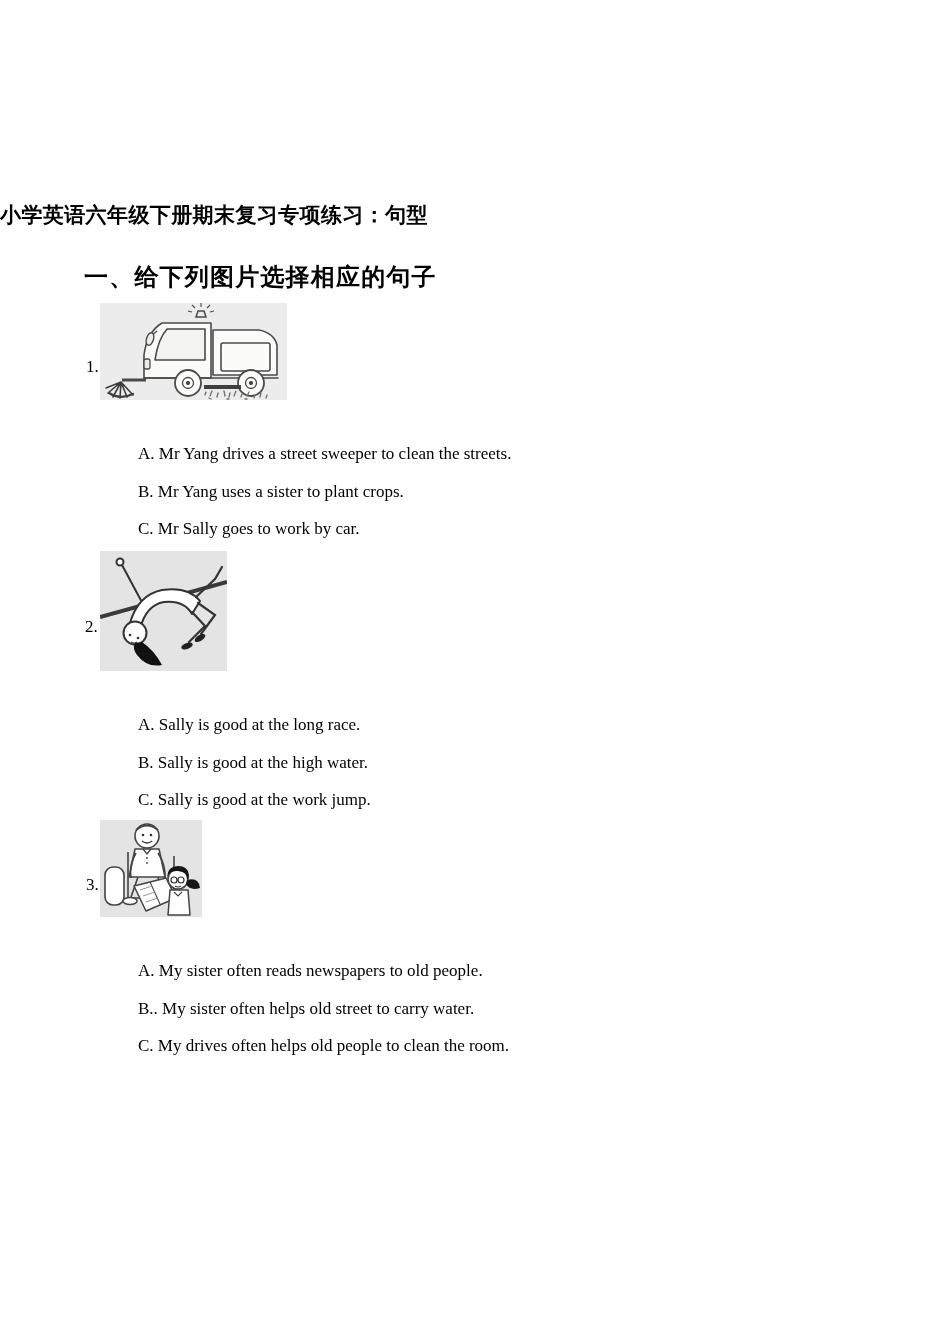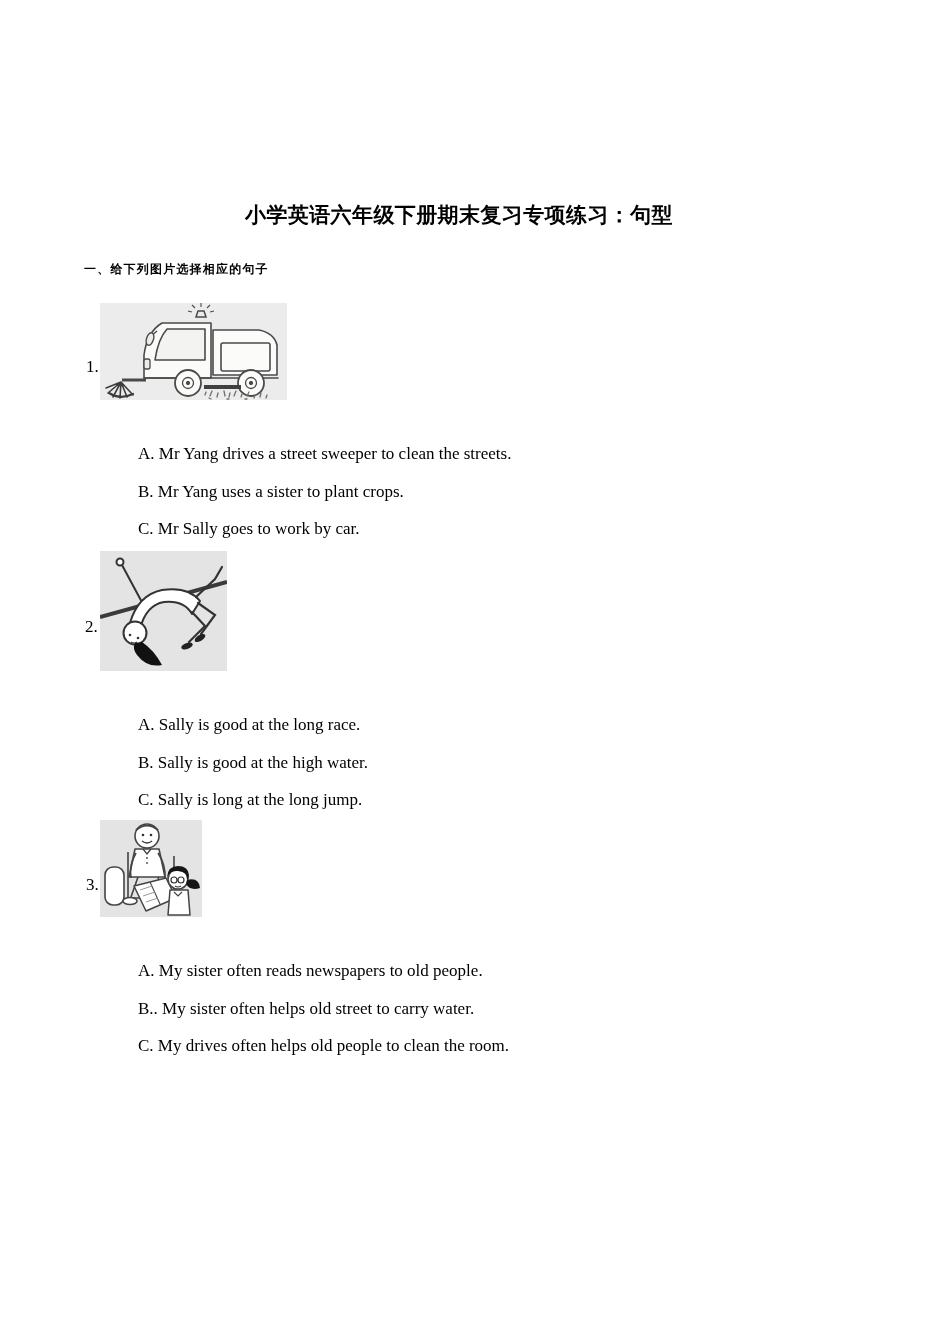--- a/index.html
+++ b/index.html
@@ -6,32 +6,30 @@
   body {
     width:950px; height:1344px;
     background:#ffffff;
     position:relative;
     font-family:"Liberation Serif", serif;
     color:#000;
     overflow:hidden;
   }
   .abs { position:absolute; }
   .doc-title {
-    left:6px; top:201px; width:866px;
-    text-align:center;
+    left:0; top:201px; width:866px;
     font-weight:bold;
     font-size:21px;
     letter-spacing:0.4px;
     font-family:"Liberation Serif","DejaVu Sans",serif;
-    padding-left:20px;
   }
   .section-heading {
     left:84px; top:261px;
     font-weight:bold;
-    font-size:12px;
+    font-size:24px;
     letter-spacing:1.2px;
     font-family:"Liberation Serif","DejaVu Sans",serif;
   }
   .q-num {
     font-size:17px;
     font-family:"Liberation Serif", serif;
   }
   .q-img {
     background:#ececec;
     line-height:0;
@@ -120,21 +118,21 @@
     <circle cx="35" cy="82" r="11.5" fill="#ffffff" stroke="#333" stroke-width="2"></circle>
     <circle cx="30" cy="84" r="1.3" fill="#333"></circle>
     <circle cx="38" cy="87" r="1.3" fill="#333"></circle>
     <path d="M31 91 q3 2 6 0" fill="none" stroke="#333" stroke-width="1.2"></path>
     <path d="M42 91 Q54 99 62 114 Q47 117 37 104 Q32 97 35 92 Z" fill="#111"></path>
   </svg>
 </div>
 
 <div class="abs opt" style="top:715px;">A. Sally is good at the long race.</div>
 <div class="abs opt" style="top:753px;">B. Sally is good at the high water.</div>
-<div class="abs opt" style="top:790px;">C. Sally is long at the long jump.</div>
+<div class="abs opt" style="top:790px;">C. Sally is good at the work jump.</div>
 
 <span class="abs q-num" style="left:86px; top:875px;">3.</span>
 
 <div class="abs q-img" style="left:100px; top:820px; width:102px; height:97px;">
   <svg viewBox="0 0 102 97" width="102" height="97">
     <rect width="102" height="97" fill="#e4e4e4"></rect>
     <g fill="#ffffff" stroke="#444" stroke-width="1.6" stroke-linejoin="round">
       <path d="M28 32 v46 h46 v-42" fill="none"></path>
       <rect x="5" y="47" width="19" height="38" rx="8"></rect>
       <path d="M35 29 h24 l6 28 h-36 z"></path>

